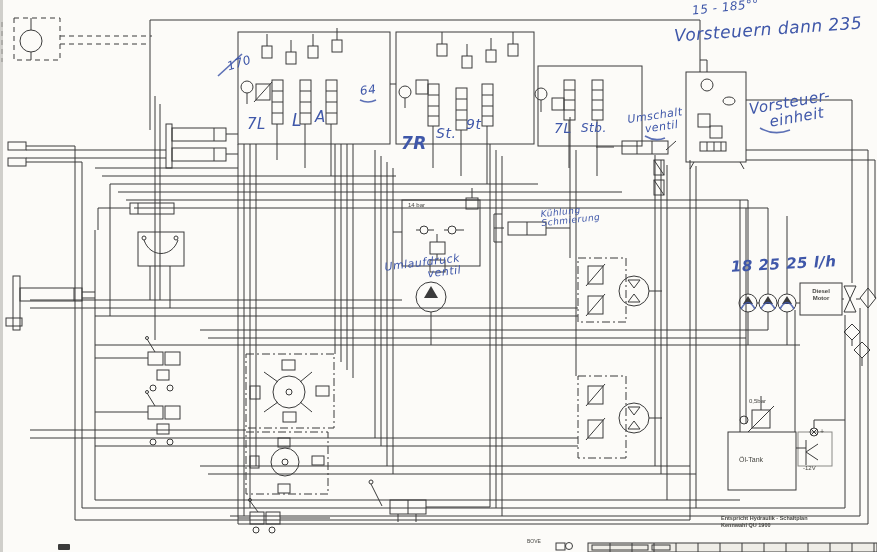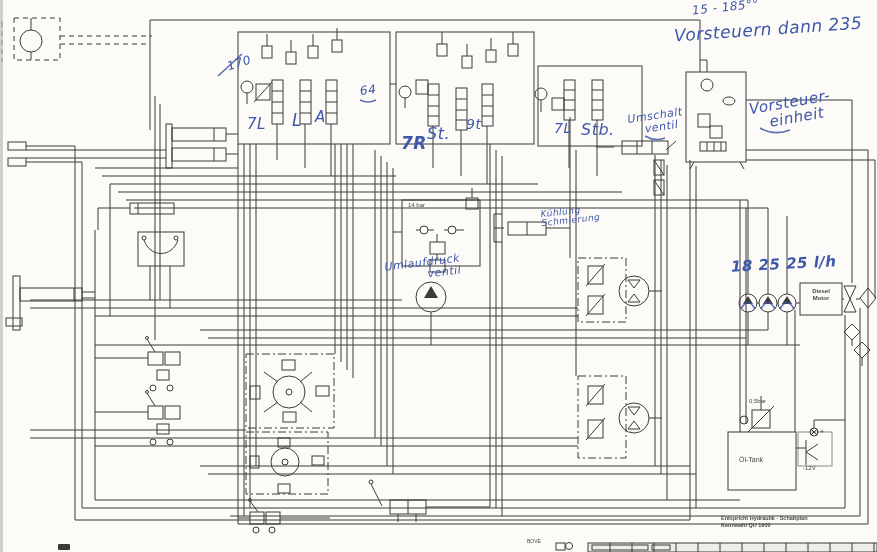--- a/index.html
+++ b/index.html
@@ -375,25 +375,25 @@
       <div style="margin-left:18px;">einheit</div>
     </div>
     <div class="hw" style="left:227px;top:57px;font-size:12px;transform:rotate(-18deg);">170</div>
     <div class="hw" style="left:360px;top:84px;font-size:12px;transform:rotate(-8deg);">64</div>
 
     <div class="hw" style="left:247px;top:117px;font-size:15px;">7L</div>
     <div class="hw" style="left:292px;top:112px;font-size:17px;">L</div>
     <div class="hw" style="left:315px;top:110px;font-size:15px;">A</div>
 
     <div class="hw" style="left:401px;top:119px;font-size:17px;font-weight:600;margin-top:16px;">7R</div>
-    <div class="hw" style="left:427px;top:126px;font-size:16px;">St.</div>
+    <div class="hw" style="left:436px;top:126px;font-size:14px;">St.</div>
     <div class="hw" style="left:466px;top:117px;font-size:14px;font-style:italic;">9t</div>
 
     <div class="hw" style="left:554px;top:121px;font-size:14px;">7L</div>
-    <div class="hw" style="left:581px;top:122px;font-size:16px;">Stb.</div>
+    <div class="hw" style="left:581px;top:122px;font-size:12px;">Stb.</div>
 
     <div class="hw" style="left:628px;top:110px;font-size:11px;transform:rotate(-8deg);">
       <div>Umschalt</div>
       <div style="margin-left:16px;">ventil</div>
     </div>
     <div class="hw" style="left:541px;top:207px;font-size:9px;transform:rotate(-6deg);">
       <div>Kühlung</div>
       <div>Schmierung</div>
     </div>
     <div class="hw" style="left:385px;top:257px;font-size:11px;transform:rotate(-7deg);">

